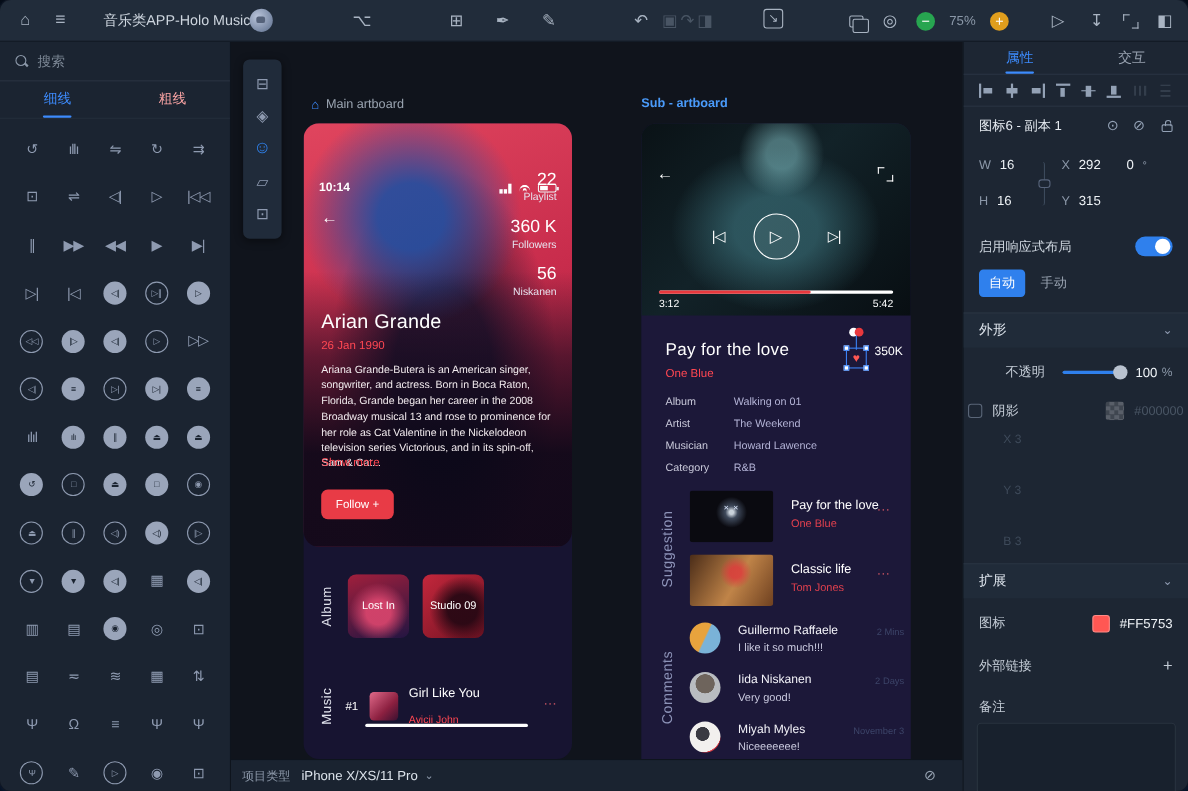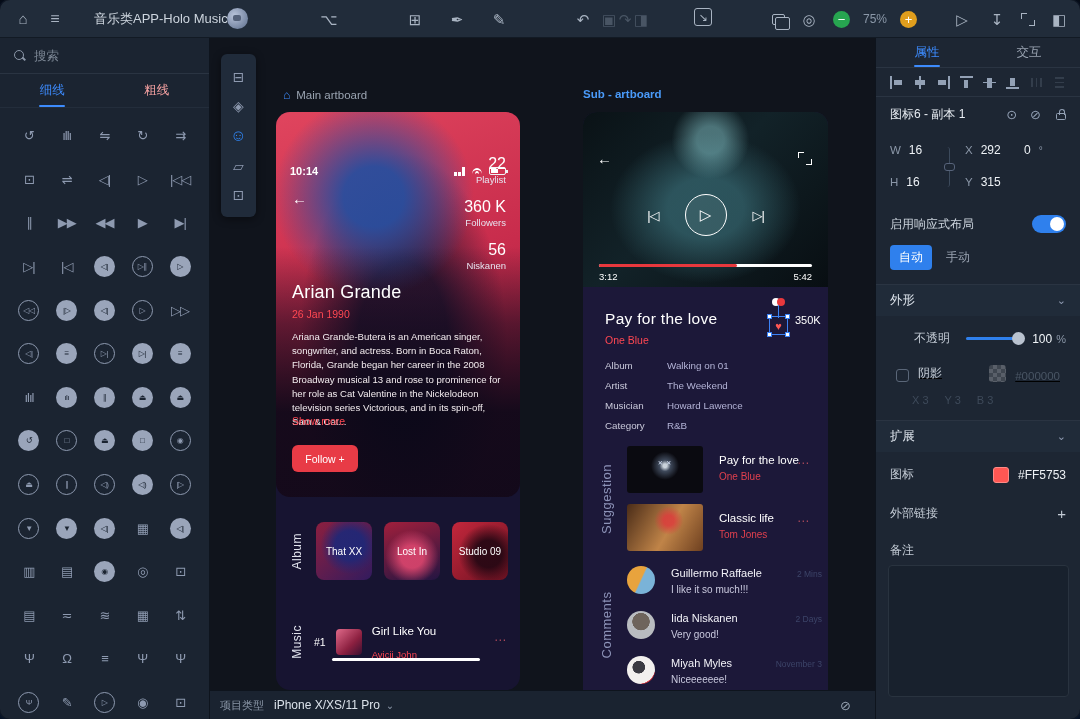--- a/index.html
+++ b/index.html
@@ -268,27 +268,27 @@
   .sec-head .t { color:#dde4ec; font-size:12.5px; flex:1; }
   .sec-head .ch { color:#8e9ab0; font-size:11px; cursor:pointer; }
   #opacity-row { display:flex; align-items:center; padding:14px 14px 6px; }
   #opacity-label { color:#c3cbd5; font-size:12px; width:52px;margin-left:24px; }
   .slider { position:relative; flex:1; height:3px; background:#2c3747; border-radius:2px; margin-right:10px; }
   .slider .fill { position:absolute; left:0; top:0; height:3px; width:92%; background:#2f80ed; border-radius:2px; }
   .slider .knob { position:absolute; left:calc(92% - 6px); top:-5px; width:13px; height:13px;
     border-radius:50%; background:#b9c2cf; cursor:pointer; }
   #opacity-val { color:#f0f4f8; font-size:12px; }
   #opacity-pct { color:#8b97a8; font-size:11px; margin-left:4px; }
-  #shadow-row { display:flex; align-items:flex-end; padding:12px 20px 2px;text-decoration:underline; }
+  #shadow-row { display:flex; align-items:center; padding:12px 4px 2px; }
   .chk { width:13px; height:13px; border:1.4px solid #5a6678; border-radius:3px; cursor:pointer; }
   #shadow-label { color:#c3cbd5; font-size:12px; margin-left:9px; flex:1; }
   .checker { width:17px; height:17px; border-radius:3px; margin-right:9px;
     background:repeating-conic-gradient(#8b8f96 0% 25%, #5c6169 0% 50%) 0 0/8px 8px; opacity:.55; }
   #shadow-hex { color:#495564; font-size:11.5px; }
-  #shadow-xyz { display:flex; gap:16px; padding:10px 14px 14px 36px; color:#3e4a5a; font-size:11px; }
+  #shadow-xyz { display:flex; gap:34px; padding:10px 14px 14px 36px; color:#3e4a5a; font-size:11px;flex-direction:column; }
   #icon-row { display:flex; align-items:center; padding:14px 14px 10px; }
   #icon-label { color:#c3cbd5; font-size:12px; flex:1; }
   .swatch-red { width:16px; height:16px; border-radius:3px; background:#ff5753;
     border:1.5px solid #ff8a86; margin-right:9px; cursor:pointer; }
   #icon-hex { color:#eef2f6; font-size:12px; }
   #link-row { display:flex; align-items:center; padding:12px 14px; }
   #link-label { color:#c3cbd5; font-size:12px; flex:1; }
   #link-add { color:#c3cbd5; font-size:15px; cursor:pointer; }
   #note-label { color:#c3cbd5; font-size:12px; padding:8px 14px 6px; }
   #note-input { display:block; width:181px; height:132px; margin:0 auto; background:#18212d;
@@ -536,23 +536,20 @@
         <div id="ph-name">Arian Grande</div>
         <div id="ph-dob">26 Jan 1990</div>
         <div id="ph-bio">Ariana Grande-Butera is an American singer, songwriter, and actress. Born in Boca Raton, Florida, Grande began her career in the 2008 Broadway musical 13 and rose to prominence for her role as Cat Valentine in the Nickelodeon television series Victorious, and in its spin-off, Sam &amp; Cat...</div>
         <div id="ph-more">Show more</div>
         <button id="ph-follow">Follow +</button>
       </div>
       <div id="album-sec">
         <span class="vlabel">Album</span>
         <div class="covers">
 
-            <div class="cover c0">
-              <span>That XX</span>
-            </div>
 
             <div class="cover c1">
               <span>Lost In</span>
             </div>
 
             <div class="cover c2">
               <span>Studio 09</span>
             </div>
           </div>
       </div>

